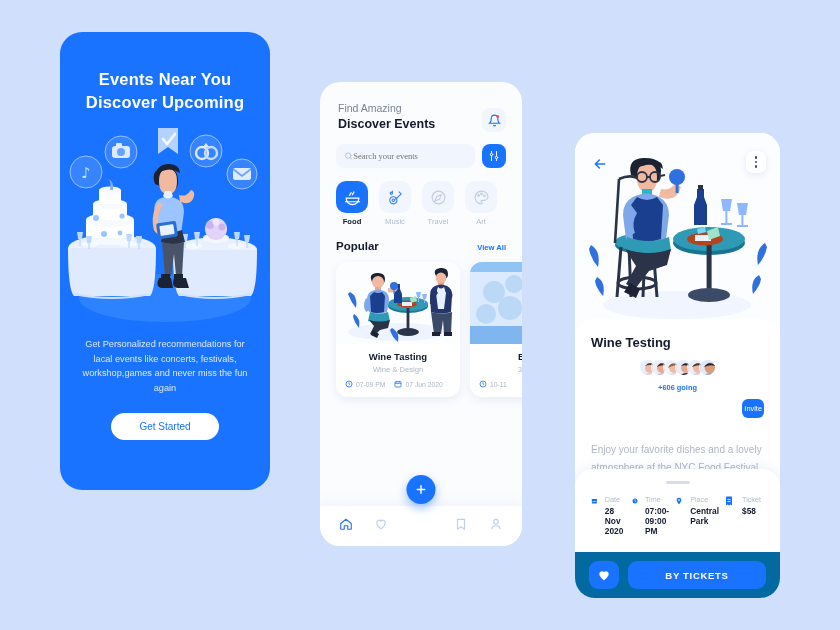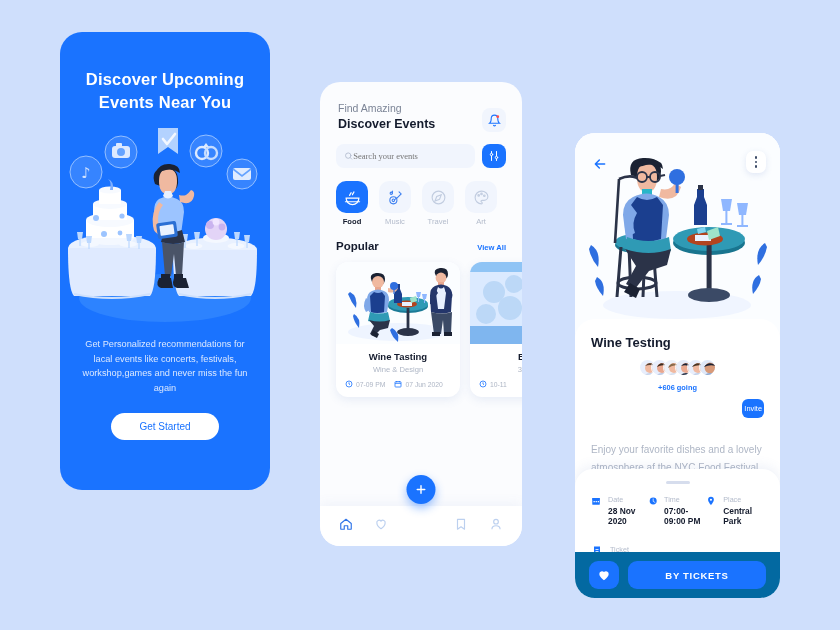--- a/index.html
+++ b/index.html
@@ -142,21 +142,21 @@
     border-radius: 6px; font-size: 7.4px; font-family: inherit;
     padding: 5px 2px; cursor: pointer;
   }
   .p3-desc { font-size: 10px; line-height: 18px; color: #aeb6c5; margin-top: 23px; }
   .p3-info {
     position: absolute; left: 0; right: 0; bottom: 46px; top: 336px;
     background: #fff; border-radius: 18px 18px 0 0; padding: 12px 16px 0;
     box-shadow: 0 -3px 12px rgba(90,120,190,.10);
   }
   .grabber { width: 24px; height: 2.6px; border-radius: 2px; background: #d6dded; margin: 0 auto 11px; }
-  .info-grid { display: grid; grid-template-columns: 1fr 1fr 1fr; row-gap: 19px; }
+  .info-grid { display: grid; grid-template-columns: 1fr 1fr 1fr 1fr; row-gap: 13px; }
   .info-cell { display: flex; gap: 7px; align-items: flex-start; }
   .info-lbl { font-size: 7.2px; color: #b3bbcb; }
   .info-val { font-size: 8.4px; color: #141b2d; font-weight: bold; margin-top: 2px; }
   .p3-cta {
     position: absolute; left: 0; right: 0; bottom: 0; height: 46px;
     background: #0369a1; display: flex; align-items: center; gap: 9px; padding: 0 14px;
   }
   .fav-btn {
     width: 30px; height: 28px; border-radius: 9px; background: #1a73ff;
     display: flex; align-items: center; justify-content: center; border: none; cursor: pointer;
@@ -167,22 +167,22 @@
     letter-spacing: .7px; cursor: pointer;
   }
 </style>
 </head>
 <body>
 
 <div class="stage">
 
   <div class="phone1">
     <div class="p1-title">
+      <div>Events Near You</div>
       <div>Discover Upcoming</div>
-      <div>Events Near You</div>
     </div>
 
     <div class="p1-art">
       <svg viewBox="0 0 210 205" width="210" height="205">
         <ellipse cx="105" cy="172" rx="86" ry="24" fill="#2d83ff"></ellipse>
 
         <g opacity=".95">
           <circle cx="26" cy="46" r="16" fill="#ffffff" fill-opacity=".13" stroke="#9cc4ff" stroke-width="1"></circle>
           <text x="26" y="52" font-size="15" fill="#dce9ff" text-anchor="middle" font-family="DejaVu Sans, sans-serif">♪</text>
           <circle cx="61" cy="26" r="16" fill="#ffffff" fill-opacity=".13" stroke="#9cc4ff" stroke-width="1"></circle>

